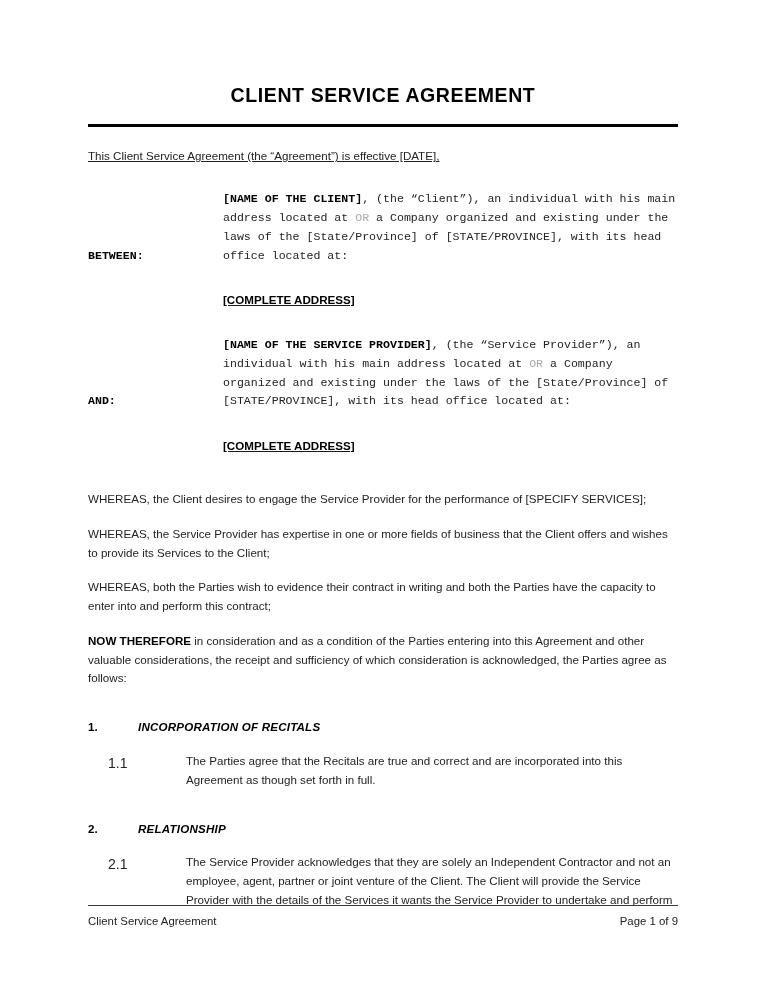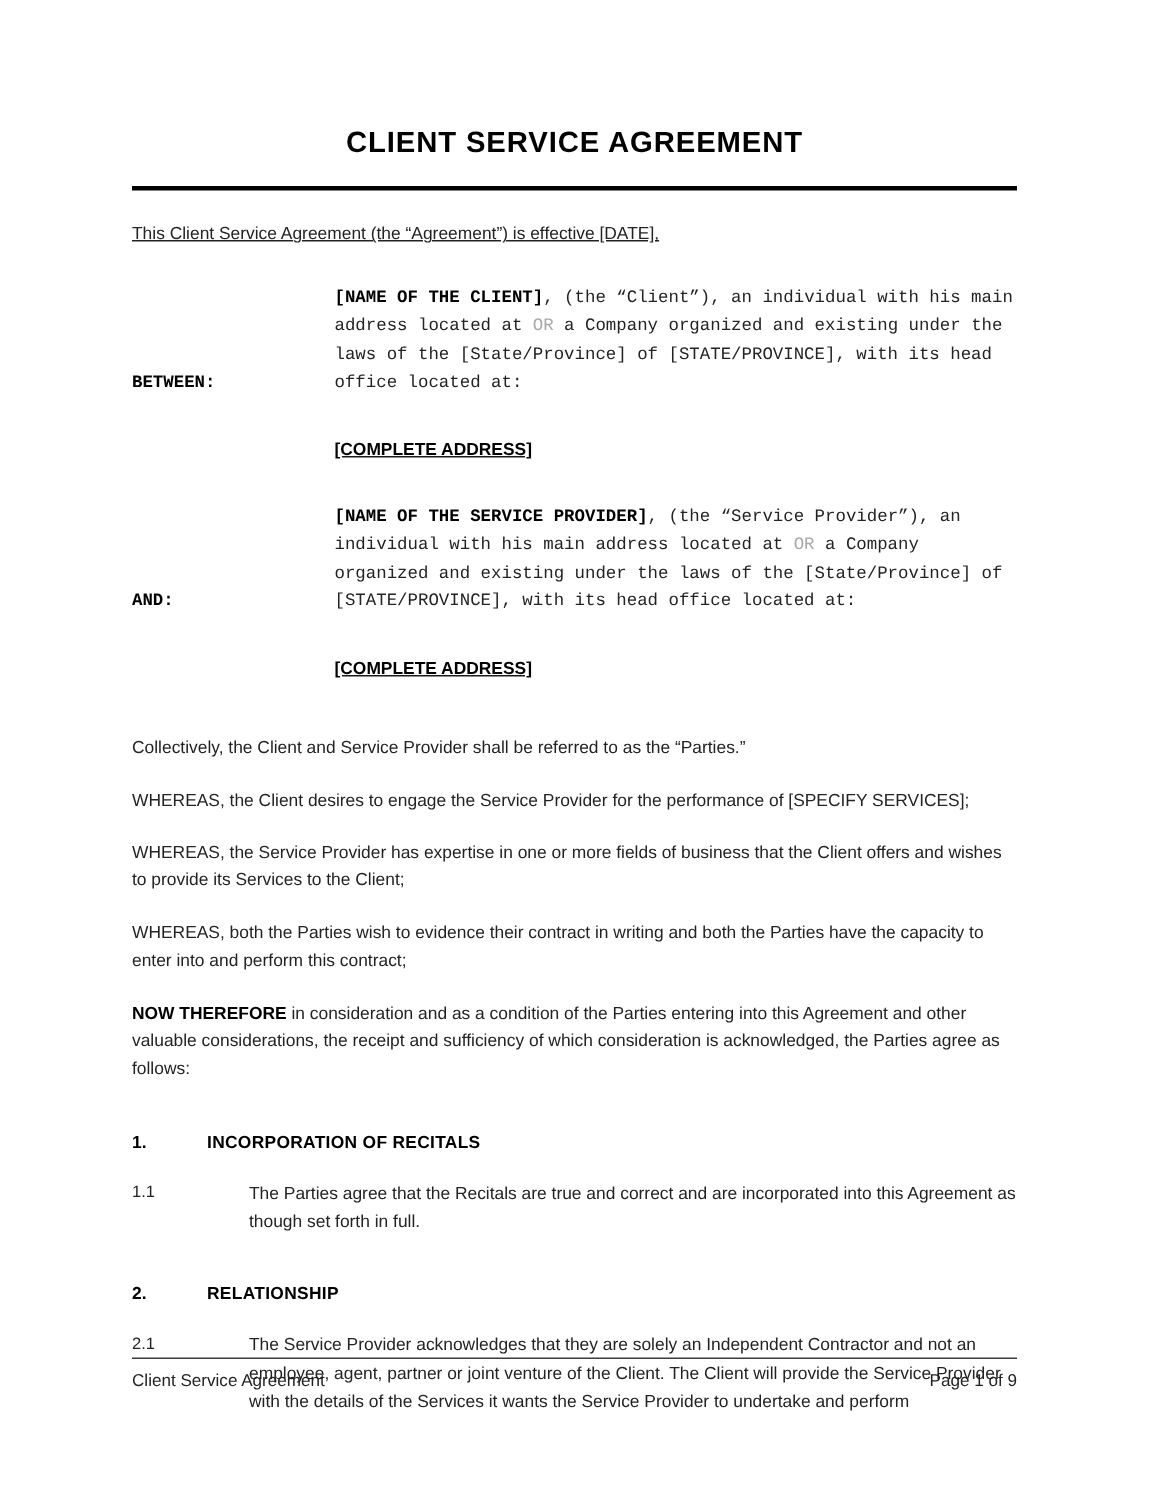--- a/index.html
+++ b/index.html
@@ -127,31 +127,33 @@
     line-height: 1.62;
     color: #000000;
   }
   .article-title {
     flex: 1 1 auto;
     font-size: 11.6px;
     font-weight: bold;
     letter-spacing: 0.2px;
     line-height: 1.62;
     color: #000000;
+    font-style: italic;
   }
   .clause {
     display: flex;
     align-items: flex-start;
     margin-top: 15px;
   }
   .clause-num {
     flex: 0 0 50px;
-    font-size: 11px;
-    line-height: 1.62;
-    color: #232323;
+    font-size: 14px;
+    line-height: 1.62;
+    color: #232323;
+    margin-left: 20px;
   }
   .clause-text {
     flex: 1 1 auto;
     font-size: 11.6px;
     line-height: 1.62;
     color: #232323;
     margin-left: 28px;
   }
 
   
@@ -217,21 +219,20 @@
 
     <div class="gap-between-body-and-address"></div>
 
     <div class="address-row">
       <div class="address-spacer"></div>
       <div class="address-value">[COMPLETE ADDRESS]</div>
     </div>
 
     <div class="recitals">
 
-      <p class="para">Collectively, the Client and Service Provider shall be referred to as the “Parties.”</p>
 
       <p class="para">WHEREAS, the Client desires to engage the Service Provider for the performance of [SPECIFY SERVICES];</p>
 
       <p class="para">WHEREAS, the Service Provider has expertise in one or more fields of business that the Client offers and wishes to provide its Services to the Client;</p>
 
       <p class="para">WHEREAS, both the Parties wish to evidence their contract in writing and both the Parties have the capacity to enter into and perform this contract;</p>
 
       <p class="para">
         <b>NOW THEREFORE</b><span> in consideration and as a condition of the Parties entering into this Agreement and other valuable considerations, the receipt and sufficiency of which consideration is acknowledged, the Parties agree as follows:</span>
       </p>

